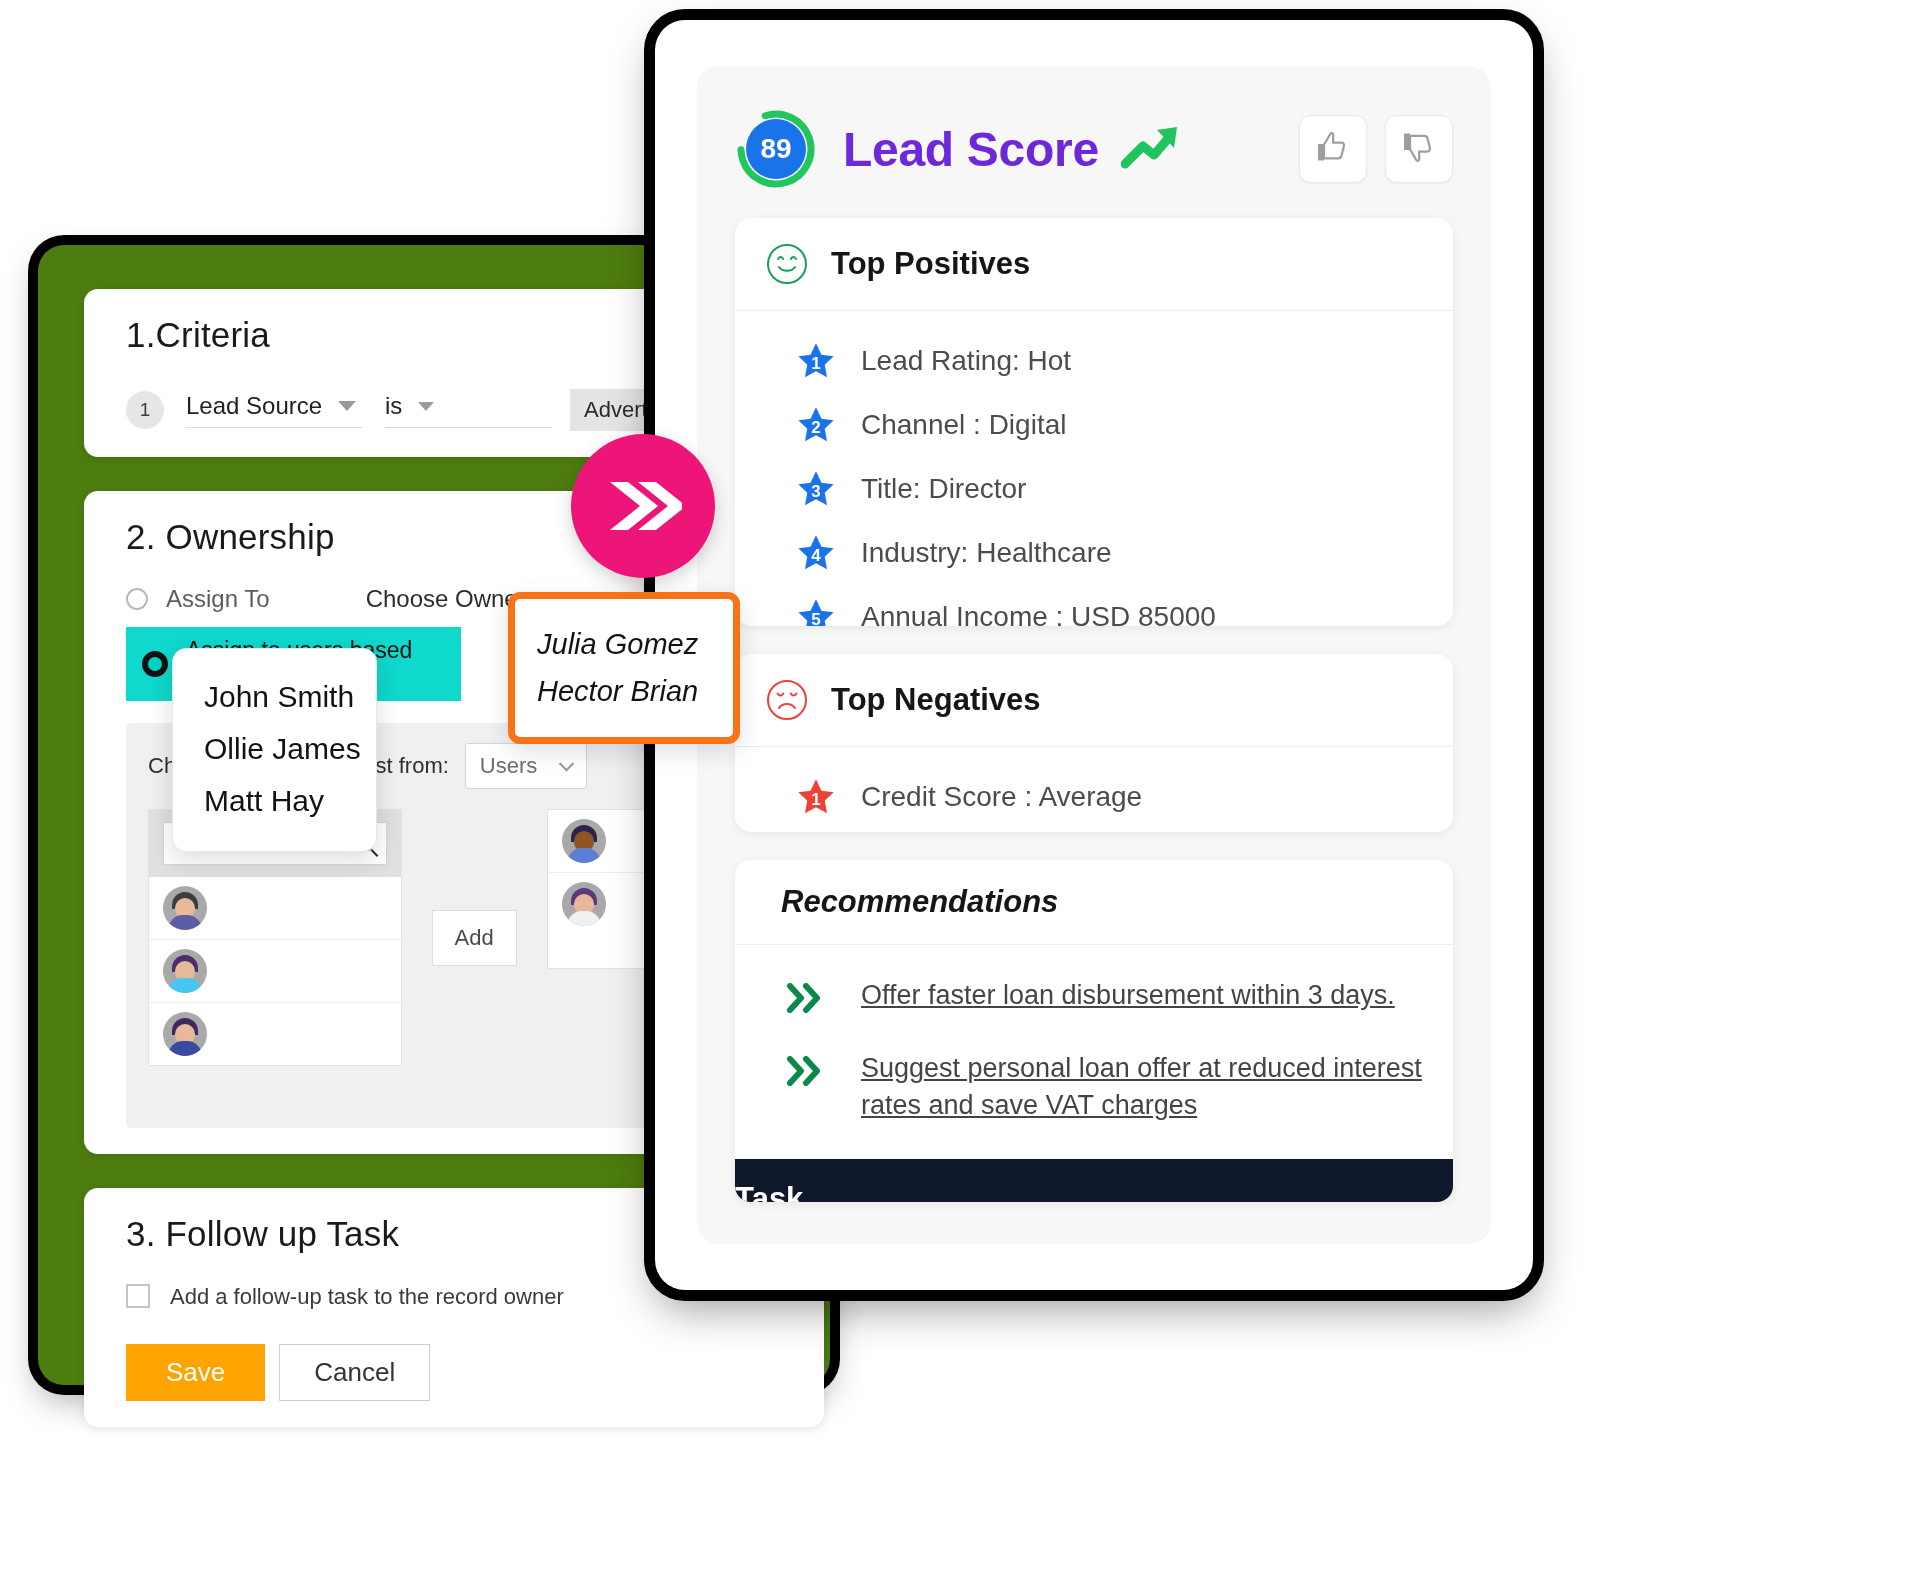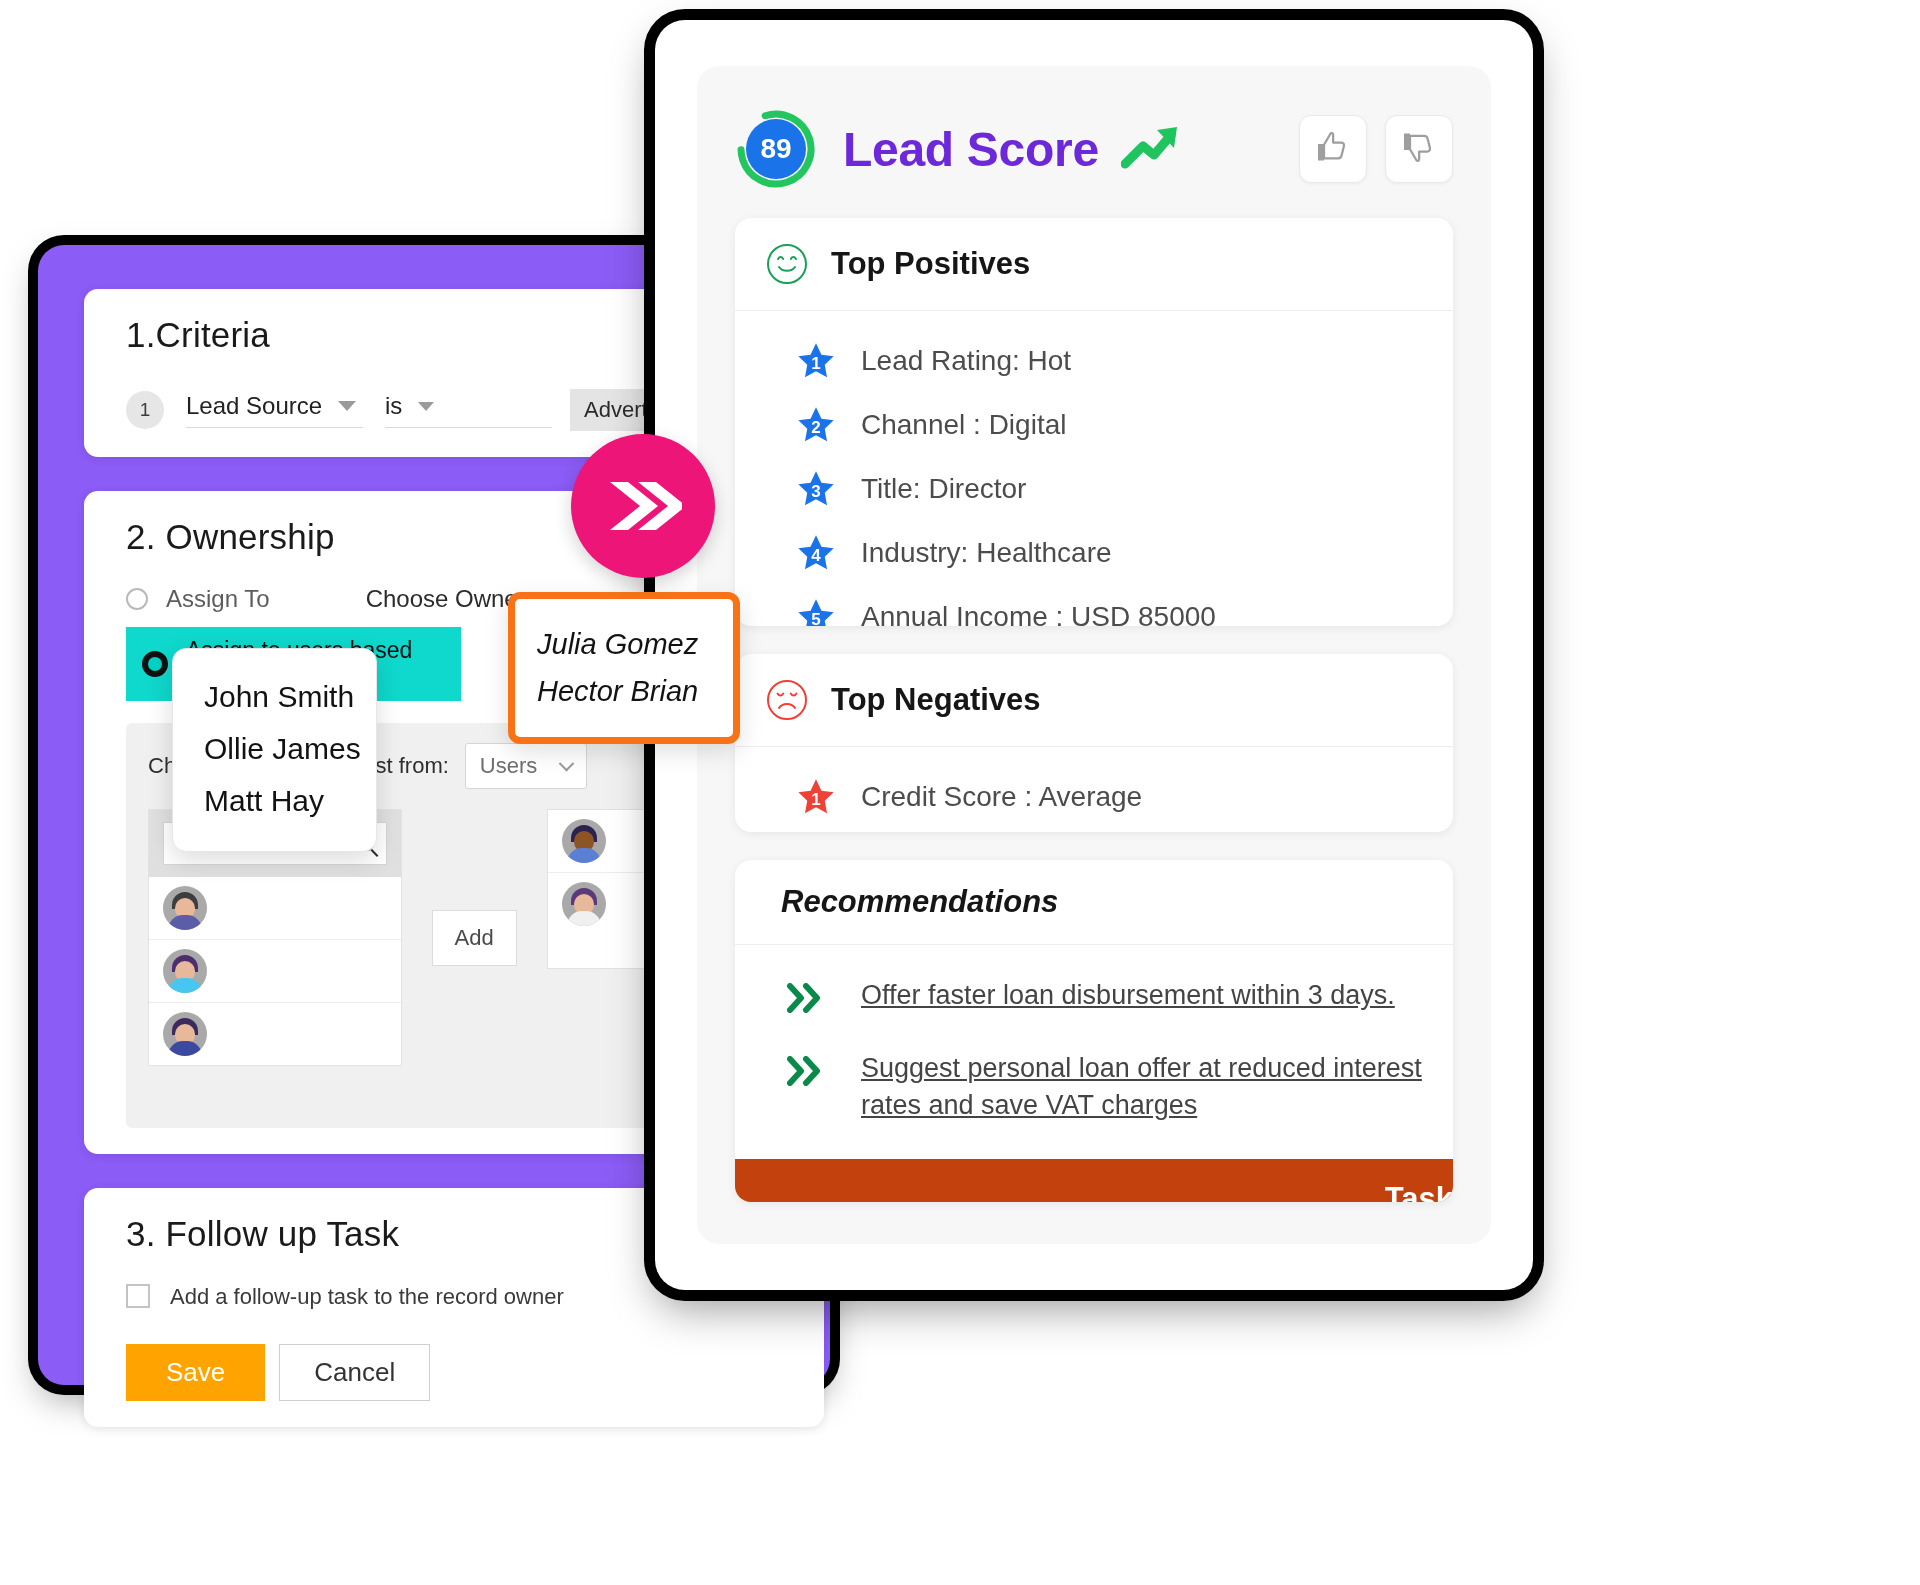--- a/index.html
+++ b/index.html
@@ -9,21 +9,21 @@
     font-family: "Liberation Sans", sans-serif;
     overflow: hidden;
   }
   #stage { position: relative; width: 1920px; height: 1585px; }
 
   
   .left-window {
     position: absolute;
     left: 38px; top: 245px;
     width: 792px; height: 1140px;
-    background: #8b5cf6;
+    background: #4d7c0f;
     border-radius: 26px;
     box-shadow: 0 0 0 10px #000, 0 14px 34px rgba(0,0,0,.35);
     padding: 44px 0 0 46px;
   }
   .card {
     background: #ffffff;
     border-radius: 14px;
     box-shadow: 0 2px 10px rgba(0,0,0,.10);
     width: 740px;
     padding: 26px 34px 26px 42px;
@@ -318,22 +318,22 @@
   }
 
   .rec {
     display: flex; align-items: flex-start;
     padding: 14px 0 14px 22px;
     font-size: 27px; color: #444; line-height: 1.35; text-decoration: underline;
   }
   .rec .dchev { flex: none; margin-right: 34px; margin-top: 6px; }
 
   .task-btn {
-    background: #c2410c; color: #fff;
-    text-align: right;
+    background: #0f172a; color: #fff;
+    text-align: left;
     font-size: 31px; font-weight: 700;
     padding: 22px 0;
     border-radius: 0 0 16px 16px;
   }
 </style>
 </head>
 <body>
 
 <div id="stage">
 

